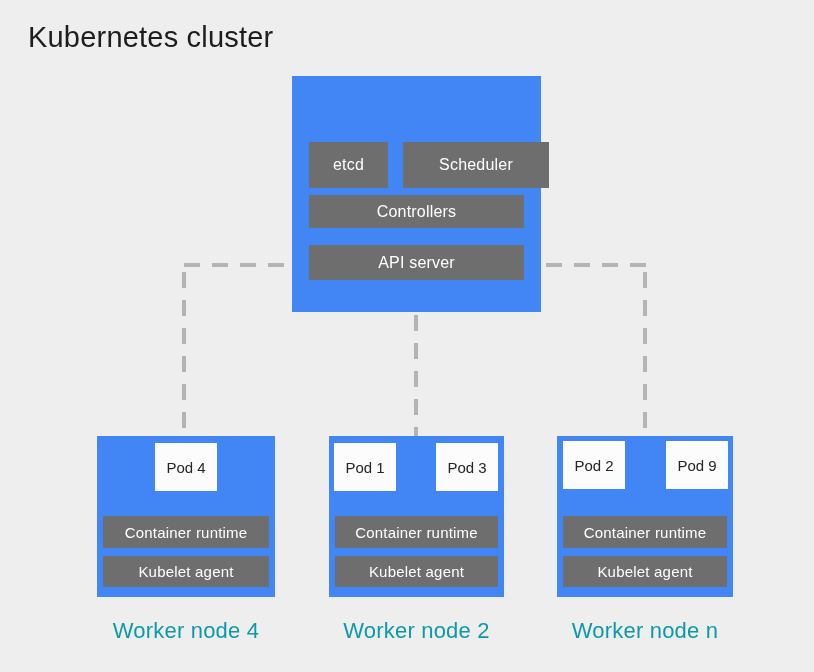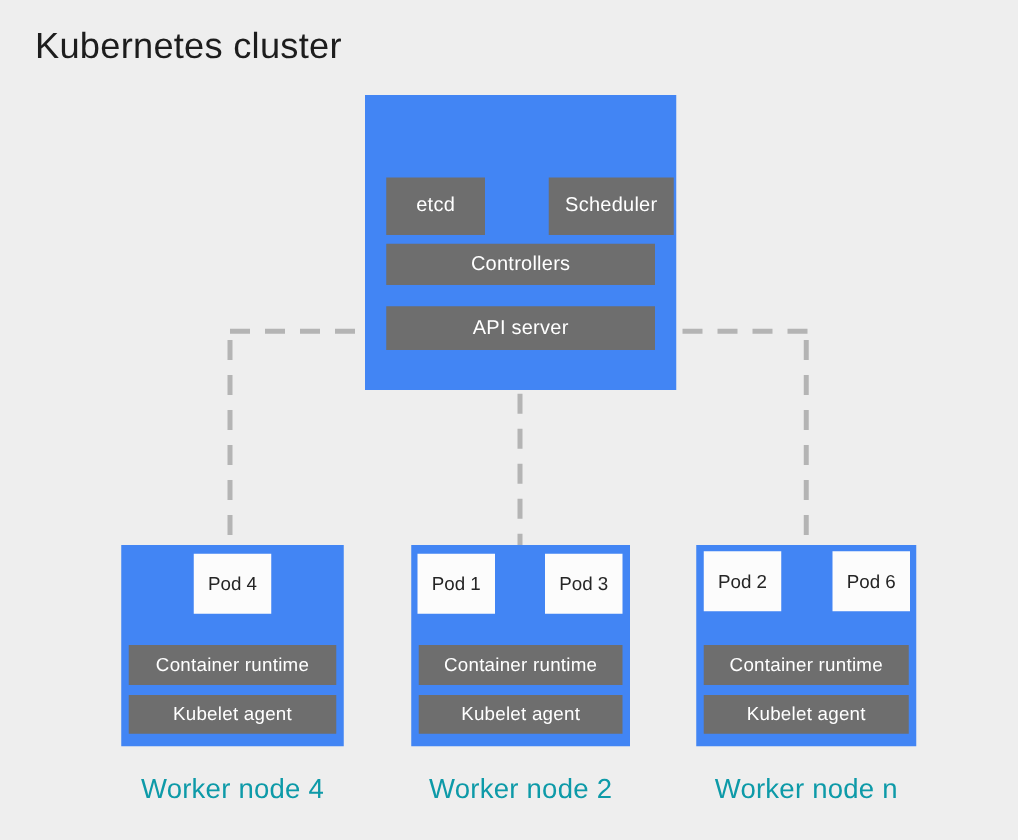--- a/index.html
+++ b/index.html
@@ -59,21 +59,21 @@
   .component{
     position:absolute;
     background:var(--component-gray);
     color:var(--component-text);
     font-size:16px;
     letter-spacing:.2px;
     display:flex;align-items:center;justify-content:center;
     text-align:center;
   }
   .comp-etcd{left:17px;top:66px;width:79px;height:46px;}
-  .comp-scheduler{left:111px;top:66px;width:100px;height:46px;margin-left:36px;}
+  .comp-scheduler{left:111px;top:66px;width:146px;height:46px;}
   .comp-controllers{left:17px;top:119px;width:215px;height:33px;}
   .comp-api-server{left:17px;top:169px;width:215px;height:35px;}
   
   .worker-node{
     position:absolute;
     top:436px;height:161px;
     background:var(--node-blue);
   }
   .node-1{left:97px;width:178px;}
   .node-2{left:329px;width:175px;}
@@ -147,21 +147,21 @@
 
   <div class="worker-node node-2">
     <div class="pod pod-a">Pod 1</div>
     <div class="pod pod-b">Pod 3</div>
     <div class="node-row row-runtime">Container runtime</div>
     <div class="node-row row-kubelet">Kubelet agent</div>
   </div>
 
   <div class="worker-node node-n">
     <div class="pod pod-a">Pod 2</div>
-    <div class="pod pod-b">Pod 6</div>
+    <div class="pod pod-b">Pod 9</div>
     <div class="node-row row-runtime">Container runtime</div>
     <div class="node-row row-kubelet">Kubelet agent</div>
   </div>
 
   <div class="worker-label label-1">Worker node 4</div>
   <div class="worker-label label-2">Worker node 2</div>
   <div class="worker-label label-n">Worker node n</div>
 
 </div>
 

